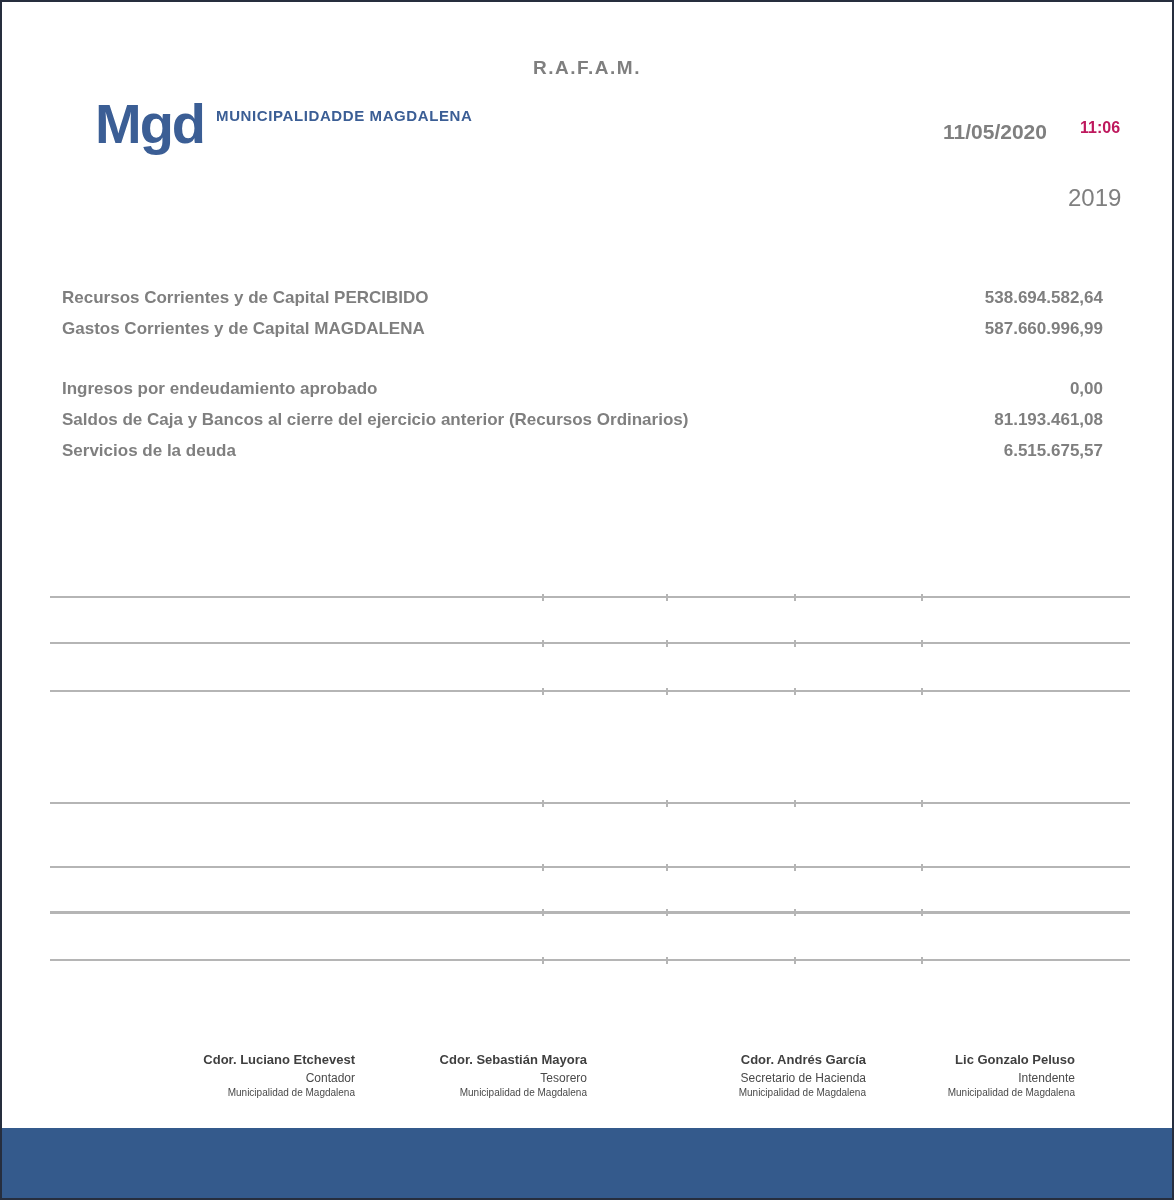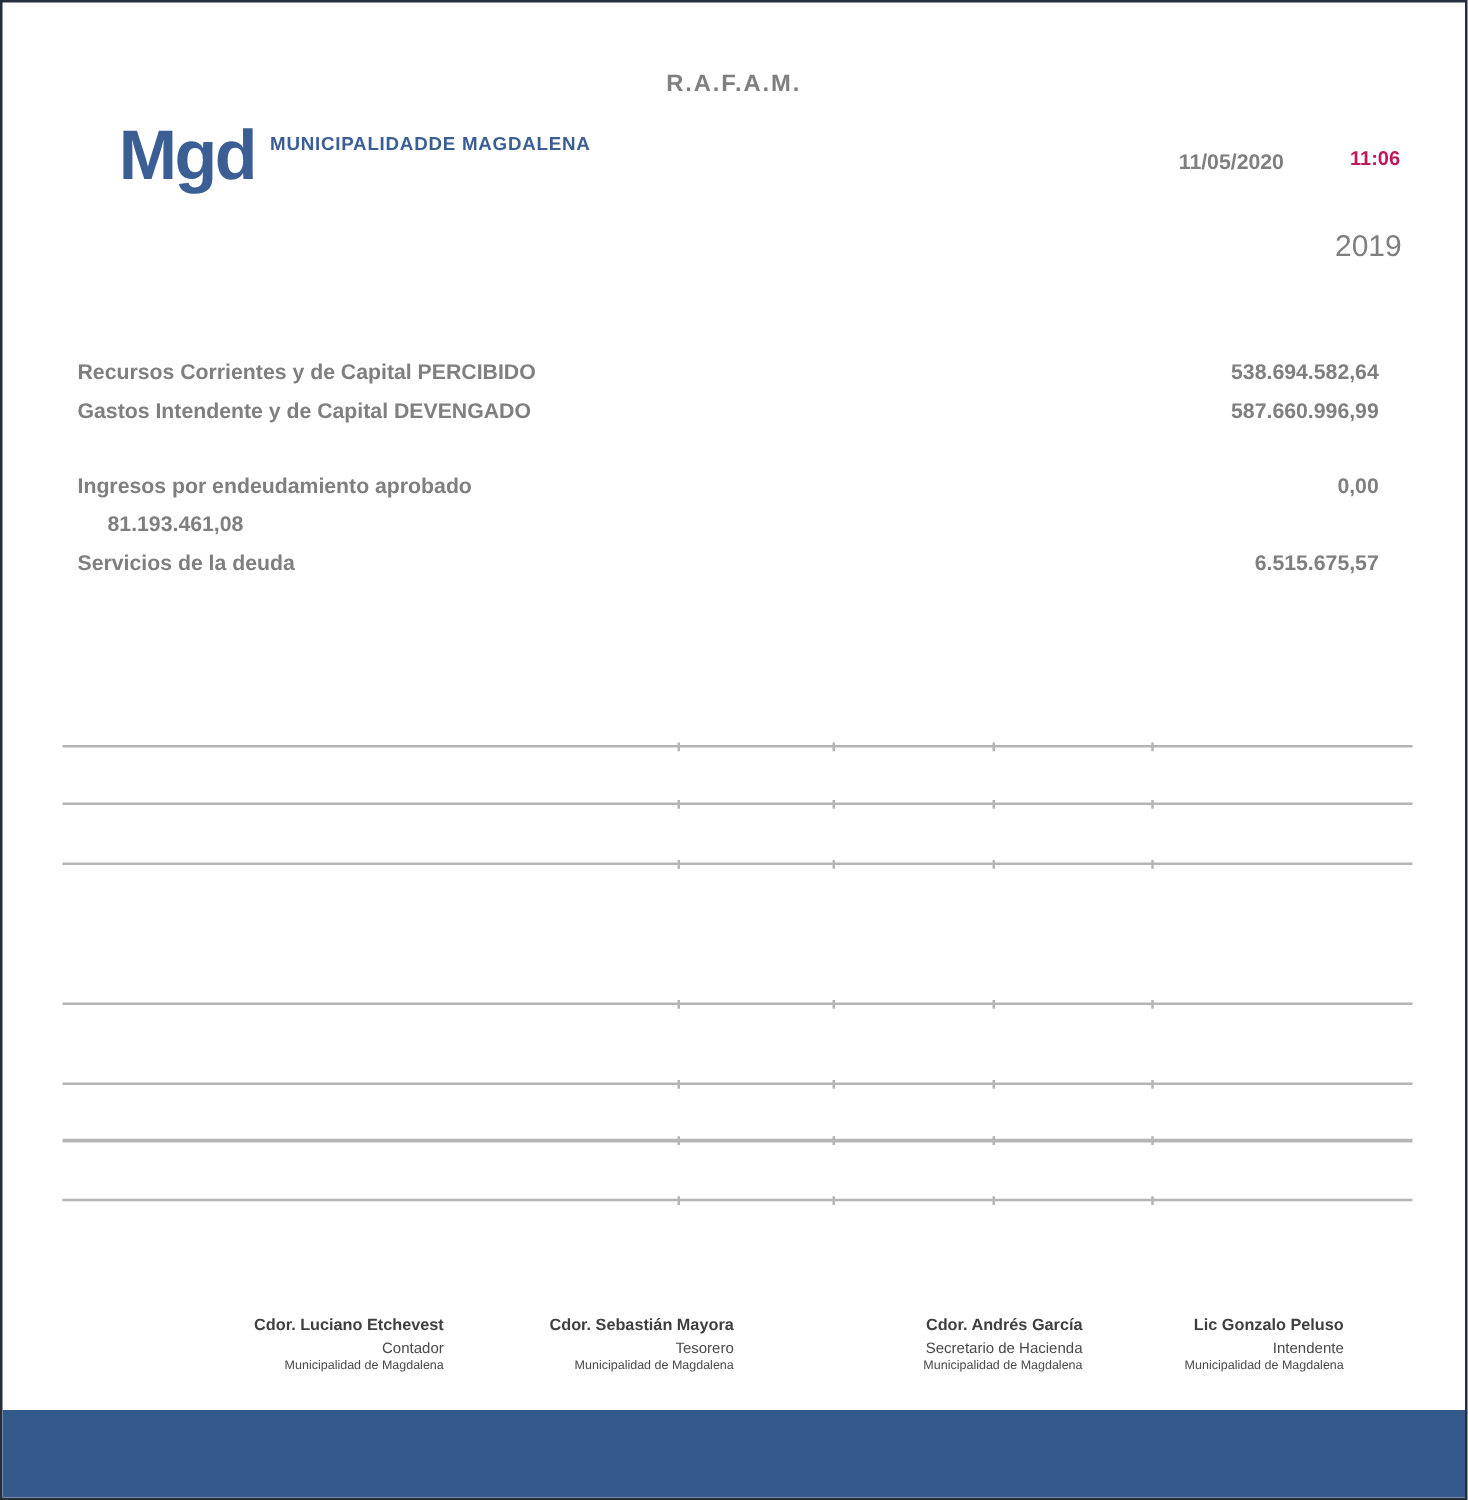--- a/index.html
+++ b/index.html
@@ -51,21 +51,21 @@
     margin: 12px 0 0 12px;
     font-size: 15px;
     font-weight: bold;
     letter-spacing: 0.6px;
     line-height: 20px;
     color: var(--brand-blue);
   }
   .date {
     position: absolute;
     top: 118px; left: 941px;
-    font-size: 17px;
+    font-size: 21px;
     font-weight: bold;
     color: var(--text-gray);
   }
   .time {
     position: absolute;
     top: 117px; left: 1078px;
     font-size: 16px;
     font-weight: 600;
     color: #be185d;
   }
@@ -79,21 +79,21 @@
     position: absolute;
     left: 60px; right: 69px;
     display: flex;
     justify-content: space-between;
     align-items: baseline;
     font-size: 17px;
     font-weight: bold;
     color: var(--text-gray);
     white-space: nowrap;
   }
-  .row .val { text-align: left; margin-left: 24px; }
+  .row .val { text-align: left; }
   .rule {
     position: absolute;
     left: 48px;
     width: 1080px;
     height: 2px;
     background: var(--line-gray);
   }
   .rule.thick { height: 3px; }
   .tick {
     position: absolute;
@@ -140,29 +140,30 @@
 
   <div class="date">11/05/2020</div>
   <div class="time">11:06</div>
   <div class="year">2019</div>
 
   <div class="row" style="top:286px">
     <span class="lbl">Recursos Corrientes y de Capital PERCIBIDO</span>
     <span class="val">538.694.582,64</span>
   </div>
   <div class="row" style="top:317px">
-    <span class="lbl">Gastos Intendente y de Capital DEVENGADO</span>
+    <span class="lbl">Gastos Corrientes y de Capital MAGDALENA</span>
     <span class="val">587.660.996,99</span>
   </div>
 
   <div class="row" style="top:377px">
     <span class="lbl">Ingresos por endeudamiento aprobado</span>
     <span class="val">0,00</span>
   </div>
   <div class="row" style="top:408px">
+    <span class="lbl">Saldos de Caja y Bancos al cierre del ejercicio anterior (Recursos Ordinarios)</span>
     <span class="val">81.193.461,08</span>
   </div>
   <div class="row" style="top:439px">
     <span class="lbl">Servicios de la deuda</span>
     <span class="val">6.515.675,57</span>
   </div>
 
   <div class="rule" style="top:594px">
     <span class="tick t1"></span>
       <span class="tick t2"></span>

